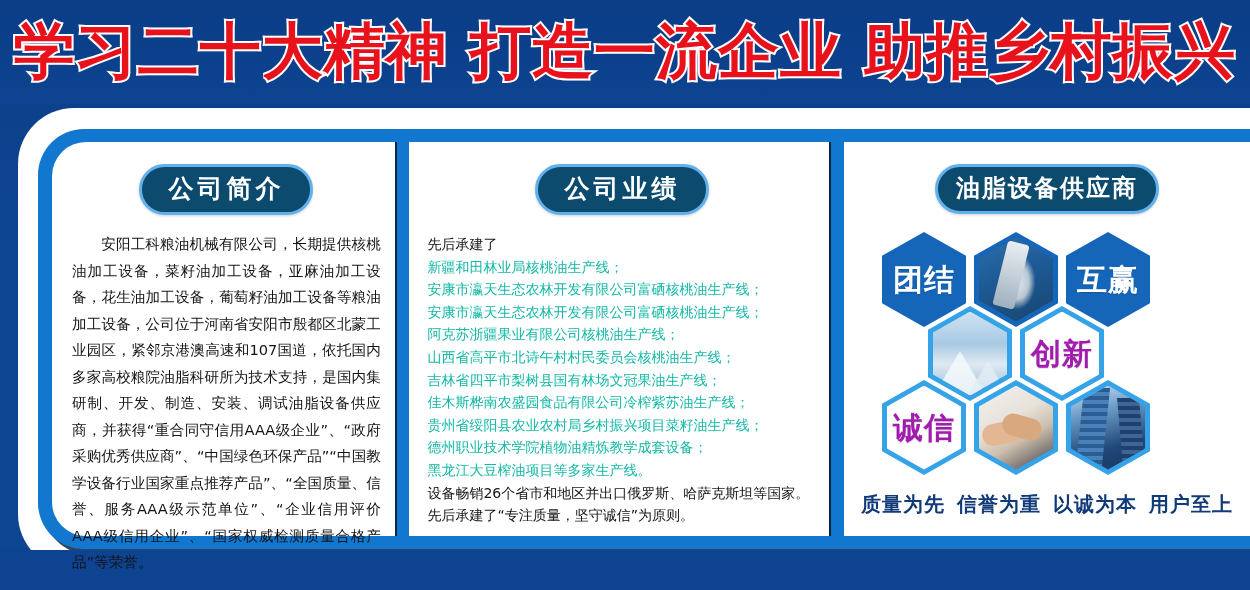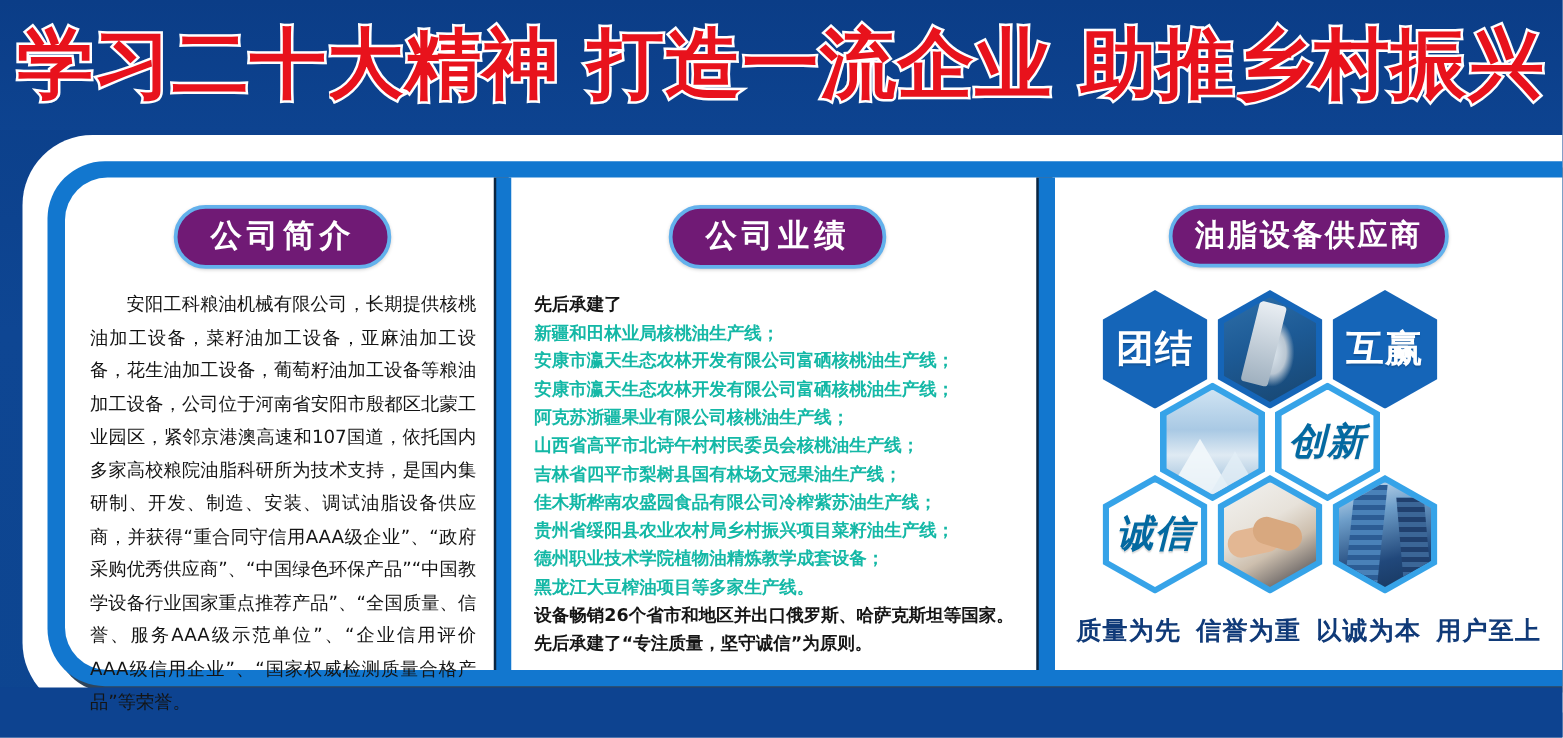--- a/index.html
+++ b/index.html
@@ -49,36 +49,36 @@
            display:flex;z-index:7;}
   .col{position:relative;height:394px;box-sizing:border-box;}
   .col-left{width:356px;padding:8px 16px 0 20px;}
   .col-mid{width:436px;padding:8px 14px 0 18px;}
   .col-right{width:406px;padding:8px 10px 0 10px;}
   .vdiv{width:13px;height:394px;background:#1277cf;box-shadow:-2px 0 0 0 #0a2540;}
 
   
   .badge-wrap{display:flex;justify-content:center;margin-top:14px;}
   .badge{
-    display:inline-block;background:#701a75;border:3px solid #63b1ec;
+    display:inline-block;background:#0c4a6e;border:3px solid #63b1ec;
     border-radius:28px;padding:5px 26px 7px 26px;
     color:#ffffff;font-weight:bold;font-size:25px;letter-spacing:4px;
     box-shadow:0 1px 3px rgba(0,0,0,.18);
   }
   .badge.wide{padding:5px 18px 7px 18px;letter-spacing:2px;font-size:24px;}
 
   
   .para{
     margin-top:16px;color:#141414;font-size:14.6px;line-height:26.5px;
     text-align:justify;text-justify:inter-ideograph;text-indent:2em;
     font-family:"DejaVu Sans","Liberation Sans",sans-serif;font-weight:500;
   }
 
   
-  .mid-body{margin-top:18px;font-size:14px;line-height:22.6px;font-weight:700;}
+  .mid-body{margin-top:18px;font-size:14px;line-height:22.6px;font-weight:400;}
   .mid-lead{color:#151515;}
   .mid-item{color:#14b8a6;white-space:nowrap;}
   .mid-foot{color:#151515;}
 
   
   .hex-area{position:relative;width:386px;height:260px;margin:14px auto 0 auto;}
   .hex{
     position:absolute;width:84px;height:95px;
     clip-path:polygon(50% 0%,100% 25%,100% 75%,50% 100%,0% 75%,0% 25%);
     display:flex;align-items:center;justify-content:center;
@@ -89,21 +89,21 @@
     text-shadow:0 1px 1px rgba(0,0,0,.15);
   }
   .hex-solid{background:#1565b8;}
   .hex-solid .cap{color:#ffffff;}
   .hex-outline{background:#36a3e8;}
   .hex-outline .inner{
     width:74px;height:84px;background:#ffffff;
     clip-path:polygon(50% 0%,100% 25%,100% 75%,50% 100%,0% 75%,0% 25%);
     display:flex;align-items:center;justify-content:center;
   }
-  .hex-outline .cap{color:#0369a1;font-style:italic;}
+  .hex-outline .cap{color:#a21caf;}
   .hex-img{background:#36a3e8;}
   .hex-img .inner{
     width:74px;height:84px;
     clip-path:polygon(50% 0%,100% 25%,100% 75%,50% 100%,0% 75%,0% 25%);
   }
   .hex-img.dark{background:#1565b8;}
 
   
   .pic-ship{width:100%;height:100%;
     background:

